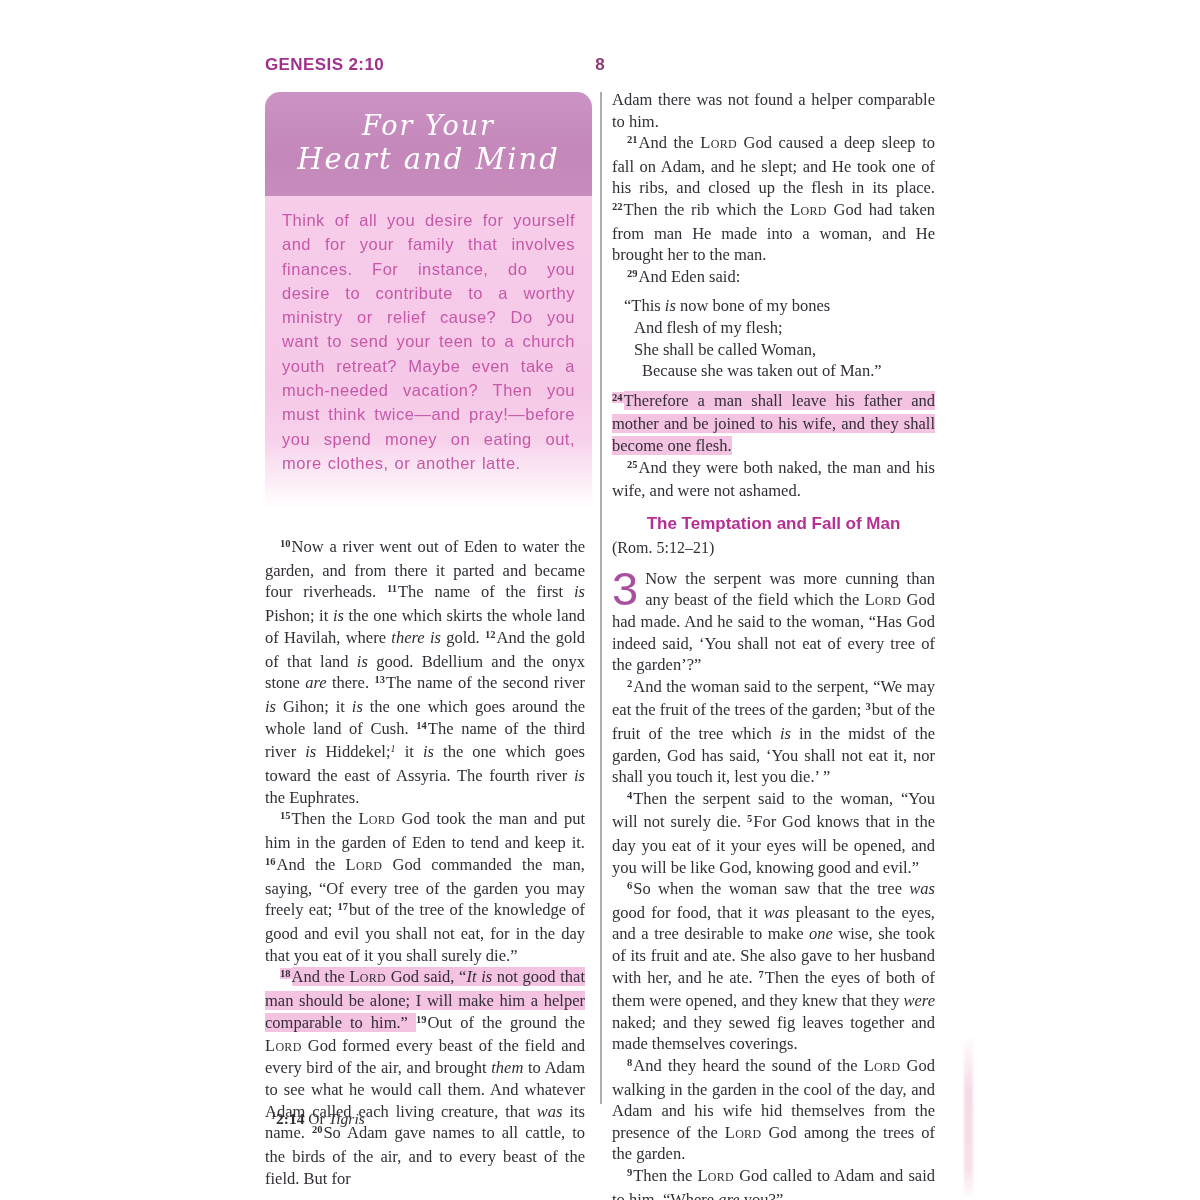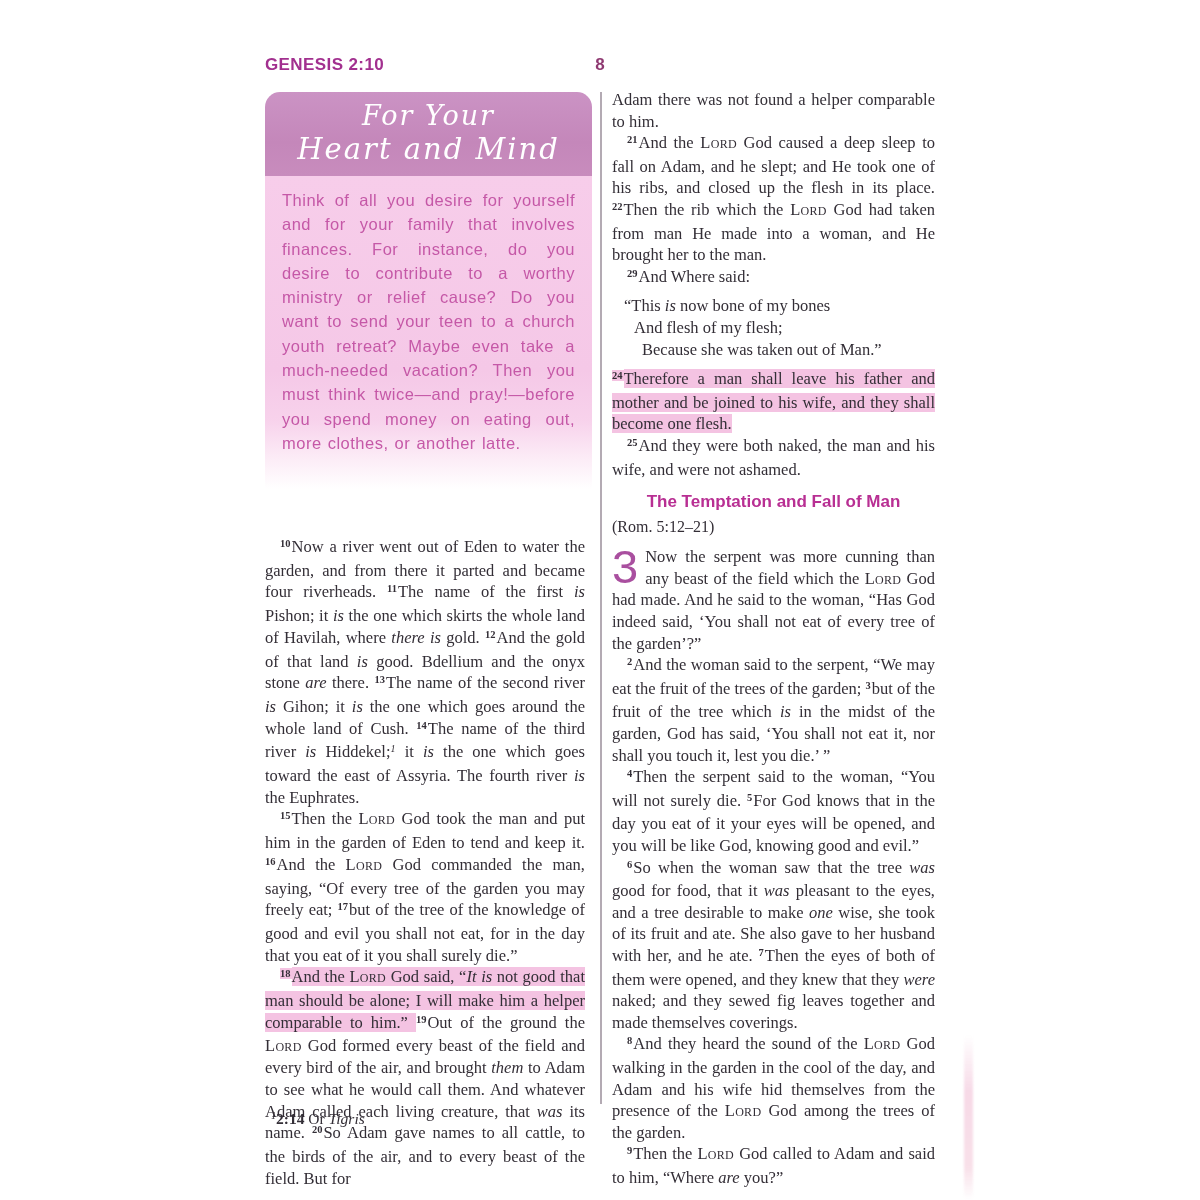--- a/index.html
+++ b/index.html
@@ -9,21 +9,21 @@
 
   
   .running-head{position:absolute;left:265px;top:55px;
     font-family:"Liberation Sans", sans-serif;font-weight:700;font-size:17px;
     letter-spacing:0.4px;color:#a2308f;}
   .page-number{position:absolute;left:600px;top:55px;transform:translateX(-50%);
     font-family:"Liberation Sans", sans-serif;font-weight:700;font-size:17px;color:#8f3a72;}
 
   
   .devo-card{position:absolute;left:265px;top:92px;width:327px;}
-  .devo-head{height:84px;border-radius:15px 15px 0 0;
+  .devo-head{height:104px;border-radius:15px 15px 0 0;
     background:linear-gradient(180deg,#cb93c4 0%,#c487ba 60%,#c88cbd 100%);
     display:flex;flex-direction:column;justify-content:center;align-items:center;}
   .devo-script{color:#ffffff;font-family:"DejaVu Serif", cursive, serif;font-style:italic;
     letter-spacing:2px;text-align:center;}
   .devo-script .l1{font-size:27px;line-height:30px;display:block;}
   .devo-script .l2{font-size:29px;line-height:36px;display:block;}
   .devo-body{padding:12px 17px 34px 17px;
     background:linear-gradient(180deg,#f7cdea 0%,#f5c8e7 62%,rgba(246,202,232,0.85) 78%,
                rgba(247,206,233,0.4) 90%,rgba(248,210,234,0) 100%);}
   .devo-heading{font-family:"Liberation Sans", sans-serif;font-weight:700;font-size:19px;
@@ -96,24 +96,25 @@
 
   <div class="col col-left">
     <p class="para ind"><span class="v">10</span><span>Now a river went out of Eden to water the garden, and from there it parted and became four riverheads. </span><span class="v">11</span><span>The name of the first </span><span class="i">is</span><span> Pishon; it </span><span class="i">is</span><span> the one which skirts the whole land of Havilah, where </span><span class="i">there is</span><span> gold. </span><span class="v">12</span><span>And the gold of that land </span><span class="i">is</span><span> good. Bdellium and the onyx stone </span><span class="i">are</span><span> there. </span><span class="v">13</span><span>The name of the second river </span><span class="i">is</span><span> Gihon; it </span><span class="i">is</span><span> the one which goes around the whole land of Cush. </span><span class="v">14</span><span>The name of the third river </span><span class="i">is</span><span> Hiddekel;</span><span class="fn">1</span><span> it </span><span class="i">is</span><span> the one which goes toward the east of Assyria. The fourth river </span><span class="i">is</span><span> the Euphrates.</span></p>
     <p class="para ind"><span class="v">15</span><span>Then the </span><span class="sc">Lord</span><span> God took the man and put him in the garden of Eden to tend and keep it. </span><span class="v">16</span><span>And the </span><span class="sc">Lord</span><span> God commanded the man, saying, “Of every tree of the garden you may freely eat; </span><span class="v">17</span><span>but of the tree of the knowledge of good and evil you shall not eat, for in the day that you eat of it you shall surely die.” </span></p>
     <p class="para ind"><span class="v hl">18</span><span class="hl">And the </span><span class="sc hl">Lord</span><span class="hl"> God said, “</span><span class="i hl">It is</span><span class="hl"> not good that man should be alone; I will make him a helper comparable to him.” </span><span class="v">19</span><span>Out of the ground the </span><span class="sc">Lord</span><span> God formed every beast of the field and every bird of the air, and brought </span><span class="i">them</span><span> to Adam to see what he would call them. And whatever Adam called each living creature, that </span><span class="i">was</span><span> its name. </span><span class="v">20</span><span>So Adam gave names to all cattle, to the birds of the air, and to every beast of the field. But for</span></p>
   </div>
 
   <div class="col col-right">
     <p class="para"><span>Adam there was not found a helper comparable to him.</span></p>
     <p class="para ind"><span class="v">21</span><span>And the </span><span class="sc">Lord</span><span> God caused a deep sleep to fall on Adam, and he slept; and He took one of his ribs, and closed up the flesh in its place. </span><span class="v">22</span><span>Then the rib which the </span><span class="sc">Lord</span><span> God had taken from man He made into a woman, and He brought her to the man.</span></p>
-    <p class="para ind"><span class="v">29</span><span>And Where said:</span></p>
+    <p class="para ind"><span class="v">29</span><span>And Eden said:</span></p>
     <div class="poetry">
       <div class="po1"><span>“This </span><span class="i">is</span><span> now bone of my bones</span></div>
       <div class="po2"><span>And flesh of my flesh;</span></div>
+      <div class="po3"><span>She shall be called Woman,</span></div>
       <div class="po4"><span>Because she was taken out of Man.”</span></div>
     </div>
     <p class="para"><span class="v hl">24</span><span class="hl">Therefore a man shall leave his father and mother and be joined to his wife, and they shall become one flesh.</span></p>
     <p class="para ind"><span class="v">25</span><span>And they were both naked, the man and his wife, and were not ashamed.</span></p>
     <p class="para sect-head">The Temptation and Fall of Man</p>
     <p class="para sect-sub">(Rom. 5:12–21)</p>
     <p class="para chapter"><span class="dropcap">3</span><span><span>Now the serpent was more cunning than any beast of the field which the </span><span class="sc">Lord</span><span> God had made. And he said to the woman, “Has God indeed said, ‘You shall not eat of every tree of the garden’?”</span></span></p>
     <p class="para ind"><span class="v">2</span><span>And the woman said to the serpent, “We may eat the fruit of the trees of the garden; </span><span class="v">3</span><span>but of the fruit of the tree which </span><span class="i">is</span><span> in the midst of the garden, God has said, ‘You shall not eat it, nor shall you touch it, lest you die.’ ”</span></p>
     <p class="para ind"><span class="v">4</span><span>Then the serpent said to the woman, “You will not surely die. </span><span class="v">5</span><span>For God knows that in the day you eat of it your eyes will be opened, and you will be like God, knowing good and evil.”</span></p>
     <p class="para ind"><span class="v">6</span><span>So when the woman saw that the tree </span><span class="i">was</span><span> good for food, that it </span><span class="i">was</span><span> pleasant to the eyes, and a tree desirable to make </span><span class="i">one</span><span> wise, she took of its fruit and ate. She also gave to her husband with her, and he ate. </span><span class="v">7</span><span>Then the eyes of both of them were opened, and they knew that they </span><span class="i">were</span><span> naked; and they sewed fig leaves together and made themselves coverings.</span></p>

